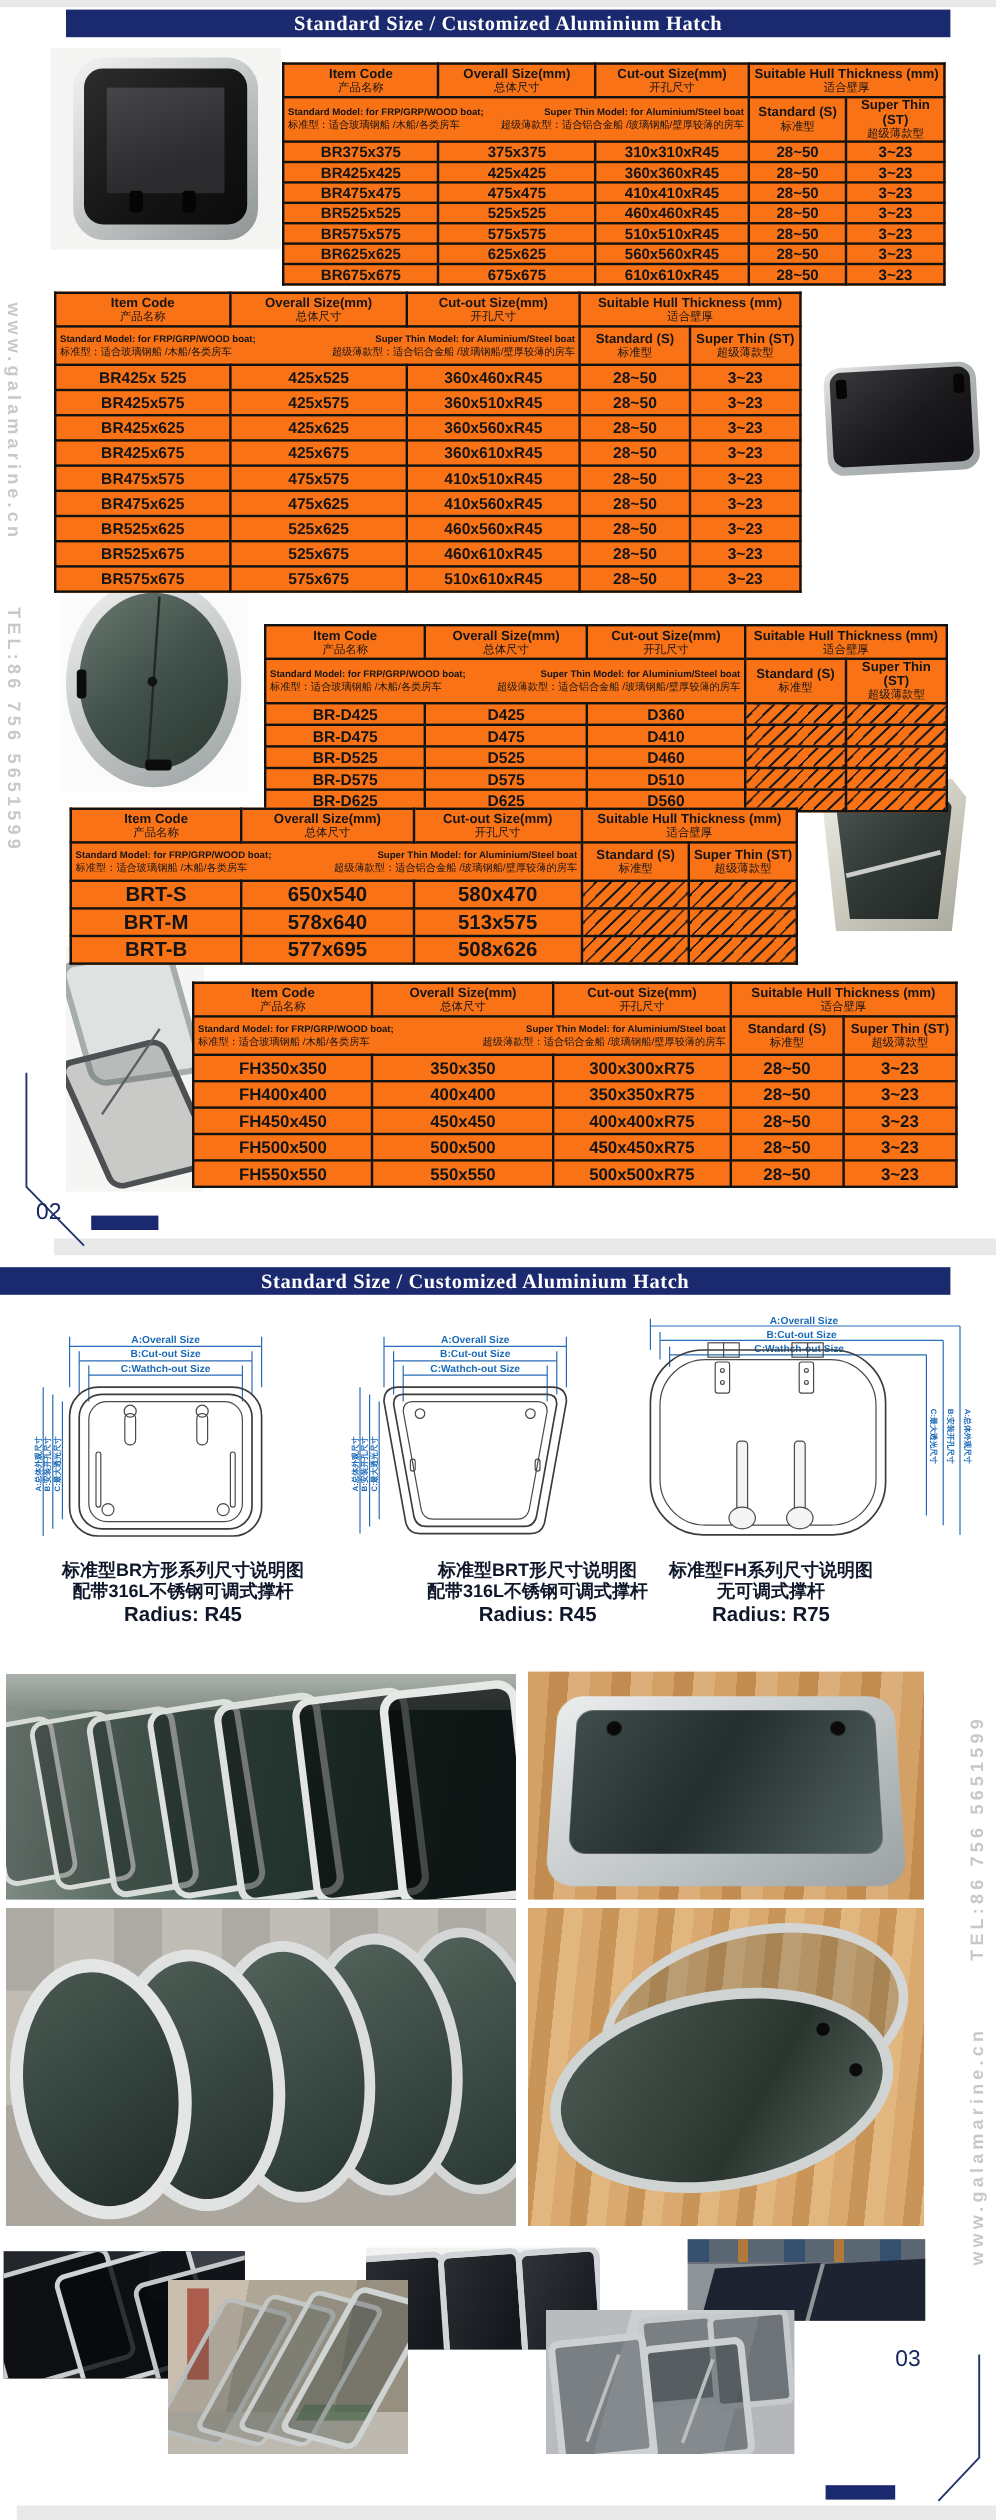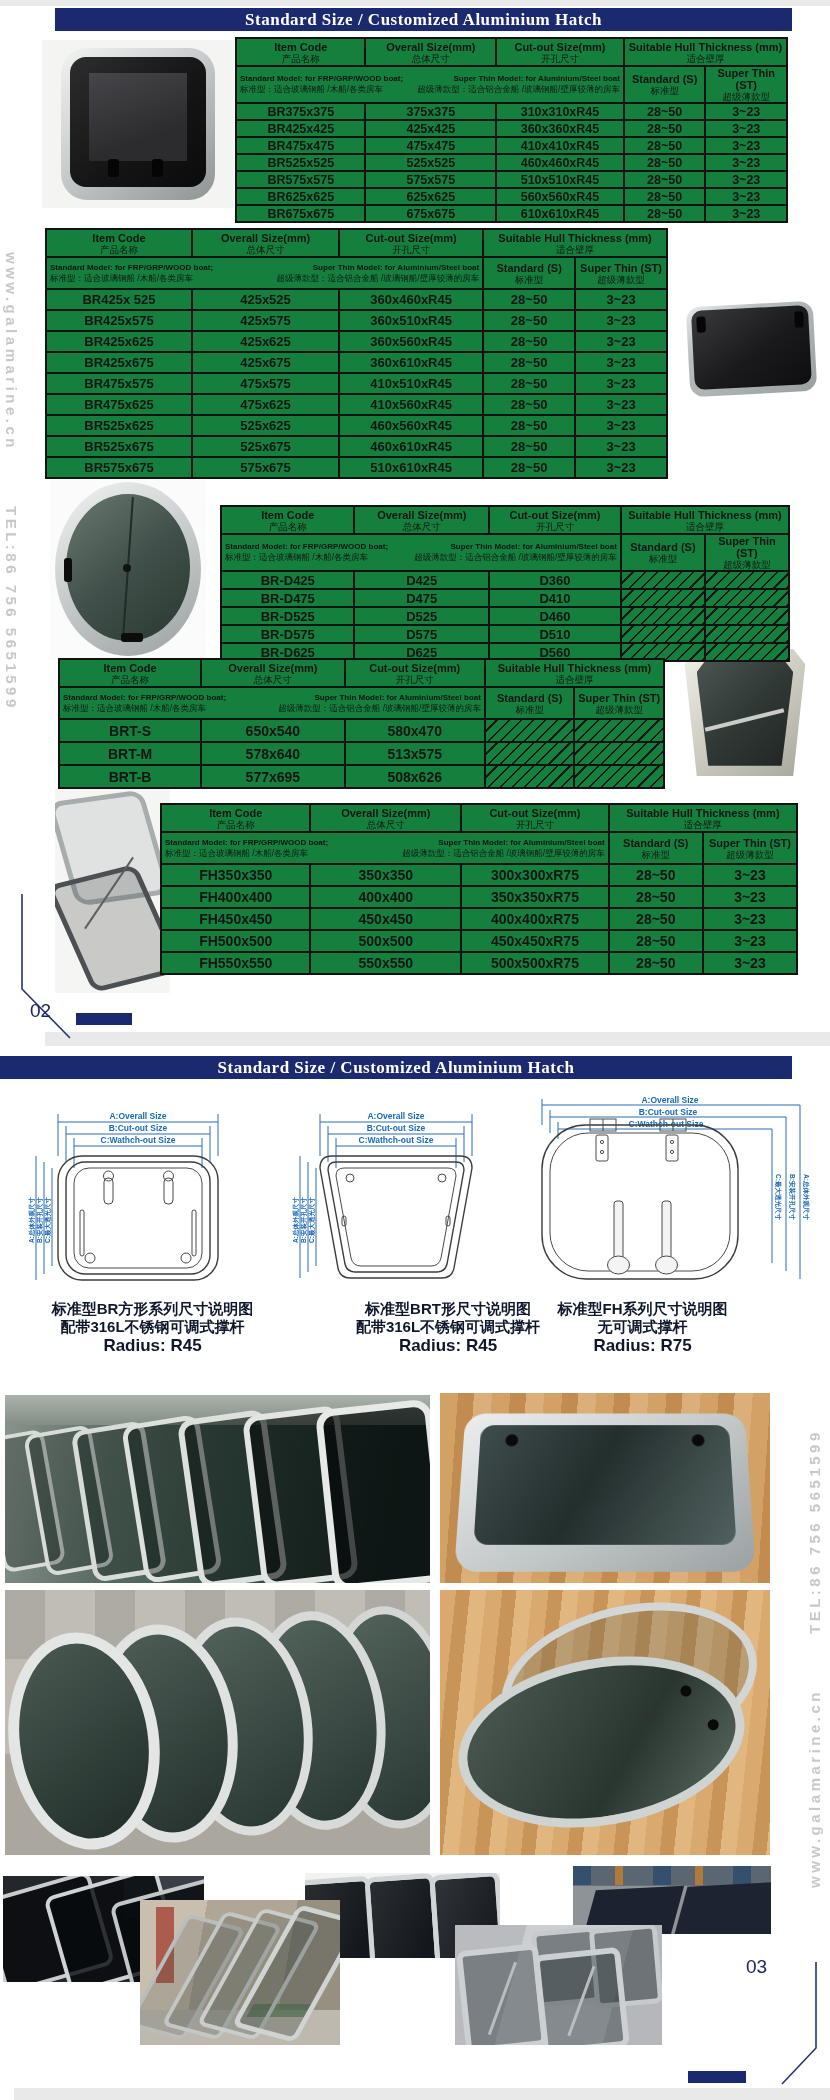--- a/index.html
+++ b/index.html
@@ -3,38 +3,38 @@
 <meta charset="utf-8">
 <style>
   html,body{margin:0;padding:0;background:#ffffff;}
   .canvas{position:relative;width:830px;height:2100px;background:#ffffff;overflow:hidden;
           font-family:"Liberation Sans","DejaVu Sans",sans-serif;}
   .strip{position:absolute;background:#e9e9e9;}
   .titlebar{position:absolute;background:#1b2a6e;color:#fff;text-align:center;
             font-family:"Liberation Serif","DejaVu Serif",serif;font-weight:bold;
             font-size:17px;height:23px;line-height:23px;letter-spacing:.5px;}
   
-  table.sz{position:absolute;border-collapse:collapse;table-layout:fixed;background:#15803d;}
+  table.sz{position:absolute;border-collapse:collapse;table-layout:fixed;background:#f97316;margin-top:15px;}
   .sz th,.sz td{border:2px solid #121212;padding:0 2px;text-align:center;vertical-align:middle;color:#141414;overflow:hidden;}
   .sz col.c1{width:23.5%}.sz col.c2{width:23.7%}.sz col.c3{width:23.2%}
   .sz col.c4{width:14.8%}.sz col.c5{width:14.8%}
   .sz .hr1 th{height:26px;}
   .sz .hr2 th,.sz .hr2 td{height:28px;}
   .sz thead .en{font-weight:bold;font-size:11px;line-height:12px;}
   .sz thead .cn{font-size:9.5px;line-height:11px;font-weight:normal;}
   .sz td.models{padding:1px 3px;}
   .mline{display:flex;justify-content:space-between;gap:4px;}
   .mline.men{font-size:8px;font-weight:bold;line-height:10px;text-align:left;}
   .mline.mcn{font-size:8.5px;line-height:11px;text-align:left;}
   .sz tbody td{font-weight:bold;}
   .sz td.na{background-image:repeating-linear-gradient(135deg,transparent 0 7px,#151515 7px 8.6px);}
   .t1{left:235px;top:37px;width:553px;}  .t1 tbody td{height:15px;font-size:12.5px;}
   .t2{left:45px;top:228px;width:623px;}  .t2 tbody td{height:19px;font-size:13px;}
   .t3{left:220px;top:505px;width:570px;} .t3 tbody td{height:16px;font-size:13px;}
-  .t4{left:58px;top:658px;width:607px;}  .t4 tbody td{height:21px;font-size:14px;}
+  .t4{left:58px;top:658px;width:607px;}  .t4 tbody td{height:21px;font-size:17px;}
   .t5{left:160px;top:803px;width:638px;} .t5 tbody td{height:20px;font-size:14px;}
   
   .wm{position:absolute;color:#c8c8c8;font-weight:bold;font-size:15px;letter-spacing:3.5px;
       white-space:nowrap;transform-origin:0 0;}
   .wm span{margin-right:55px;}
   
   .ph{position:absolute;overflow:hidden;}
   .abs{position:absolute;}
   
   .cap{position:absolute;top:1300px;text-align:center;color:#0f172a;}

